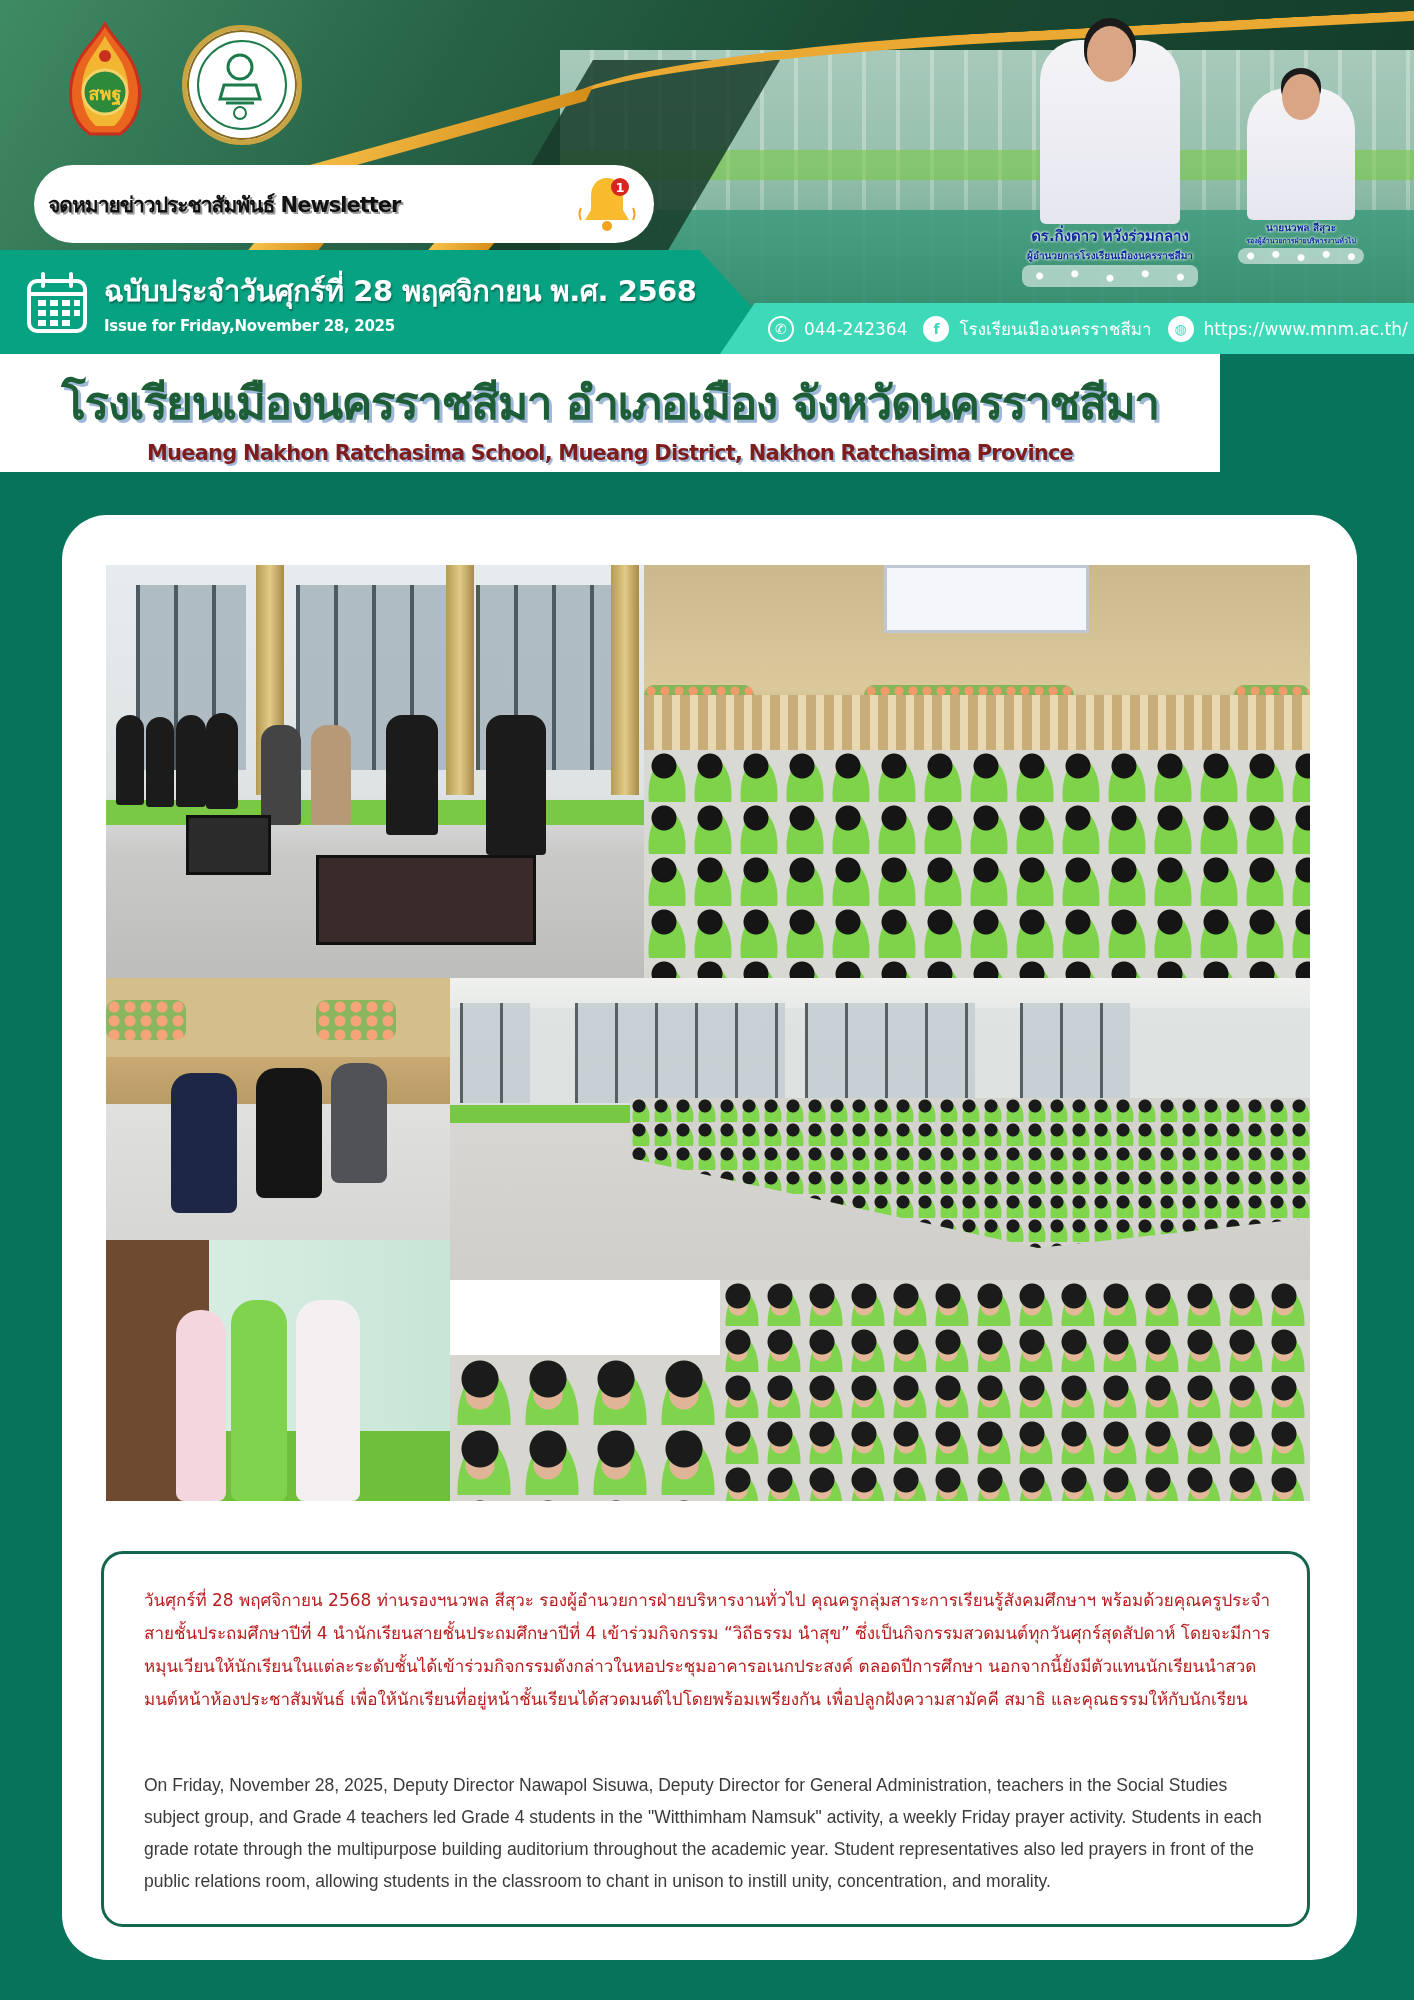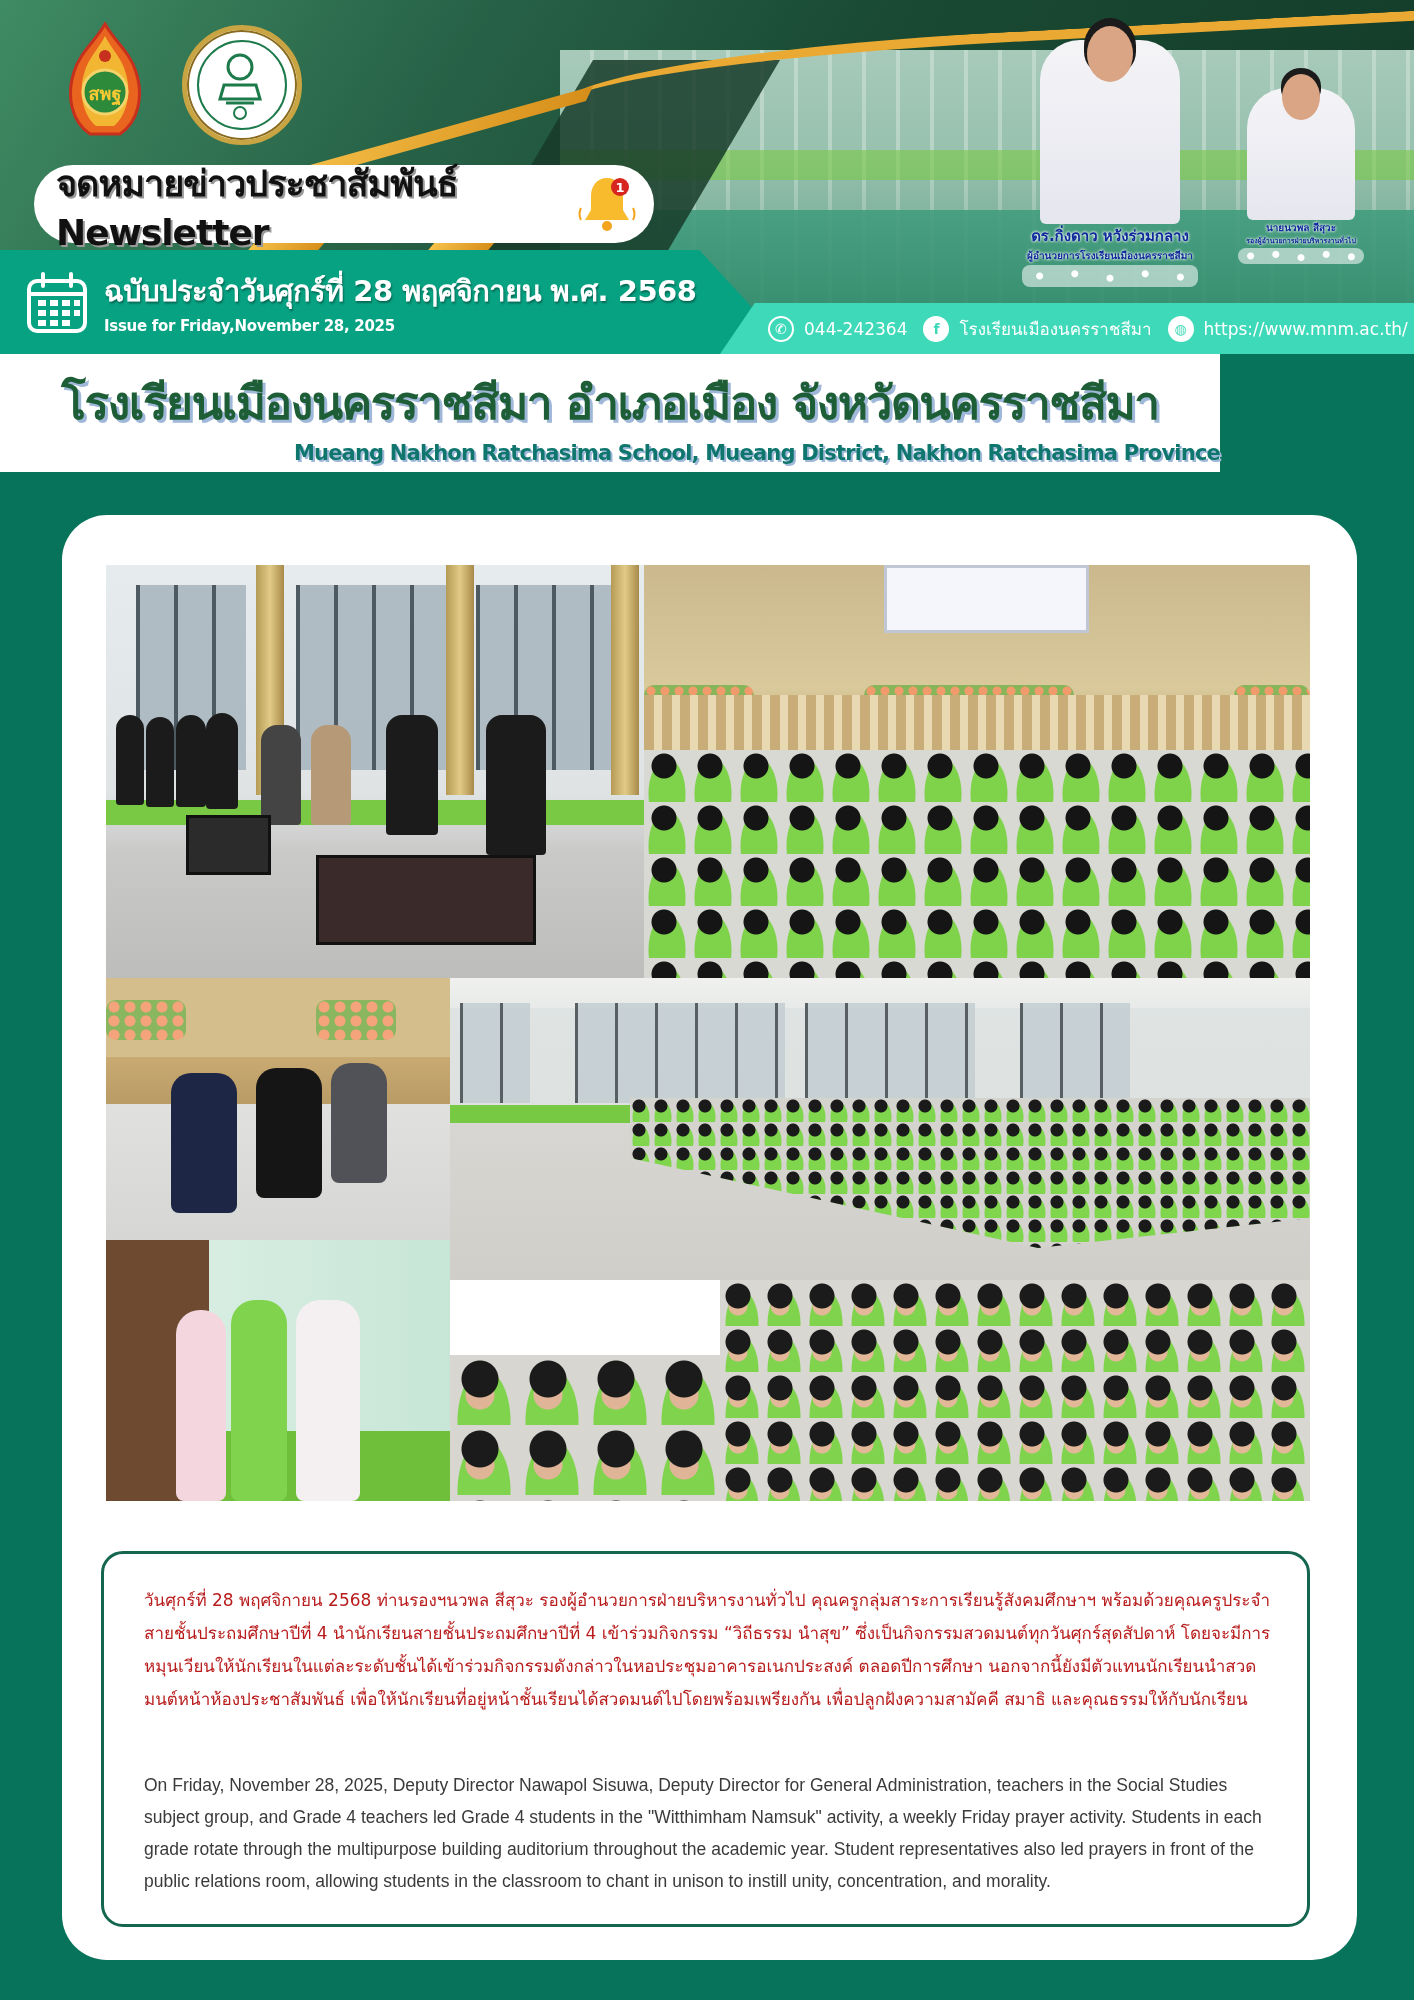--- a/index.html
+++ b/index.html
@@ -21,22 +21,22 @@
   .gold-stripe { position: absolute; height: 16px; background: linear-gradient(90deg, #f6c24a, #d68e1a); transform: skewX(-40deg); }
   .dark-wedge { position: absolute; left: 440px; top: 60px; width: 340px; height: 260px; background: #173b29;
     clip-path: polygon(45% 0, 100% 0, 55% 100%, 0 100%); opacity: 0.85; }
 
   .logo-emblem { position: absolute; left: 60px; top: 22px; width: 90px; height: 120px; }
   .logo-school { position: absolute; left: 182px; top: 25px; width: 120px; height: 120px; border-radius: 50%;
     background: #fff; border: 5px solid #c9a442; box-shadow: 0 0 0 2px #8a6a1f inset; display:flex; align-items:center; justify-content:center; }
 
   .title-pill { position: absolute; left: 34px; top: 165px; width: 620px; height: 78px; background: #fff;
     border-radius: 40px; display: flex; align-items: center; padding-left: 14px; }
-  .title-pill .t { font-family: "DejaVu Sans", sans-serif; font-weight: bold; font-size: 36px; color: #111;
-    letter-spacing: -1px; text-shadow: 2px 2px 0 #9a9a9a; margin-left: 8px; }
+  .title-pill .t { font-family: "DejaVu Sans", sans-serif; font-weight: bold; font-size: 21px; color: #111;
+    letter-spacing: -1px; text-shadow: 2px 2px 0 #9a9a9a; }
   .bell { position: absolute; left: 575px; top: 172px; width: 64px; height: 64px; }
 
   .date-band { position: absolute; left: 0; top: 250px; width: 760px; height: 132px; background: #07a282;
     clip-path: polygon(0 0, 92% 0, 100% 50%, 97% 100%, 0 100%); }
   .date-band .t1 { position: absolute; left: 104px; top: 18px; font-weight: bold; color: #fff; font-size: 29px; letter-spacing: -0.5px;
     text-shadow: 1px 2px 2px rgba(0,0,0,0.35); }
   .date-band .t2 { position: absolute; left: 104px; top: 67px; font-weight: bold; color: #fff; font-size: 15px; letter-spacing: -0.3px; }
   .cal-icon { position: absolute; left: 26px; top: 22px; width: 62px; height: 62px; }
 
   .contact-bar { position: absolute; left: 720px; top: 303px; width: 694px; height: 51px; background: #3ed9b9;
@@ -56,22 +56,22 @@
     background: radial-gradient(circle at 10% 50%, #fff 3px, transparent 4px), radial-gradient(circle at 30% 40%, #fff 3px, transparent 4px),
                 radial-gradient(circle at 50% 60%, #fff 3px, transparent 4px), radial-gradient(circle at 70% 40%, #fff 3px, transparent 4px),
                 radial-gradient(circle at 90% 55%, #fff 3px, transparent 4px), rgba(255,255,255,0.55); }
   .staff.main .name { font-size: 15px; }
   .staff.main .role { font-size: 10px; }
 
   
   .school-band { position: absolute; left: 0; top: 354px; width: 1220px; height: 118px; background: #fff; text-align: center; }
   .school-band .th { margin-top: 12px; font-weight: bold; font-size: 46px; color: #1e5e36; letter-spacing: -1.5px;
     text-shadow: 3px 3px 0 #9fb8d9; }
-  .school-band .en { margin-top: 2px; font-weight: bold; font-size: 21px; color: #0f766e; letter-spacing: -0.8px;
-    text-shadow: 2px 2px 0 #9fb8d9; text-align: right; }
+  .school-band .en { margin-top: 2px; font-weight: bold; font-size: 21px; color: #7f1d1d; letter-spacing: -0.8px;
+    text-shadow: 2px 2px 0 #9fb8d9; }
 
   
   .card { position: absolute; left: 62px; top: 515px; width: 1295px; height: 1445px; background: #fff; border-radius: 45px; }
   .collage { position: absolute; left: 106px; top: 565px; width: 1204px; height: 936px; }
   .ph { position: absolute; overflow: hidden; }
 
   
   .p1 { left: 0; top: 0; width: 538px; height: 413px;
     background:
       linear-gradient(180deg, transparent 0 57%, #7ac944 57% 63%, transparent 63%),

